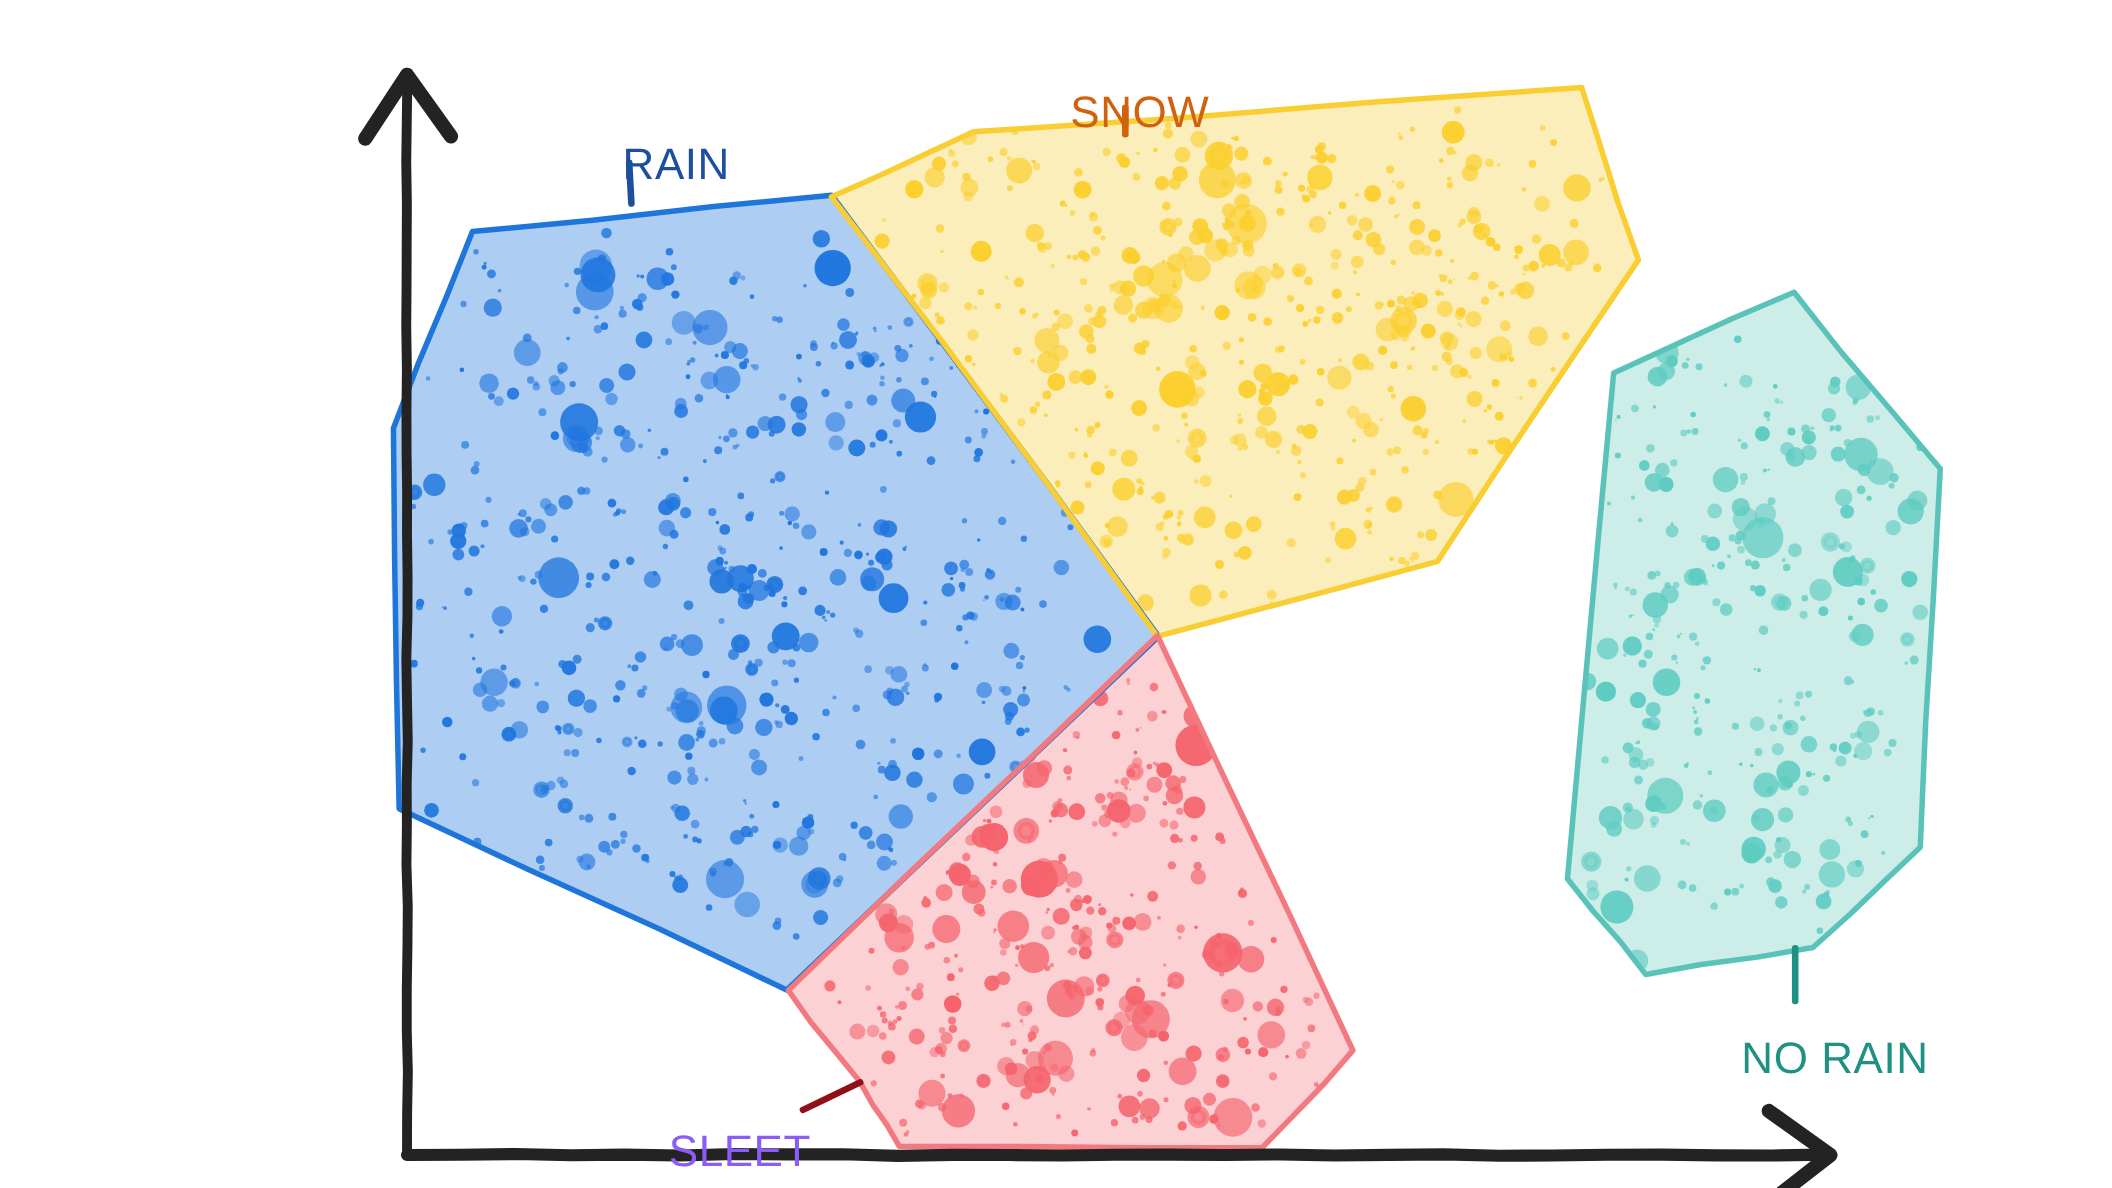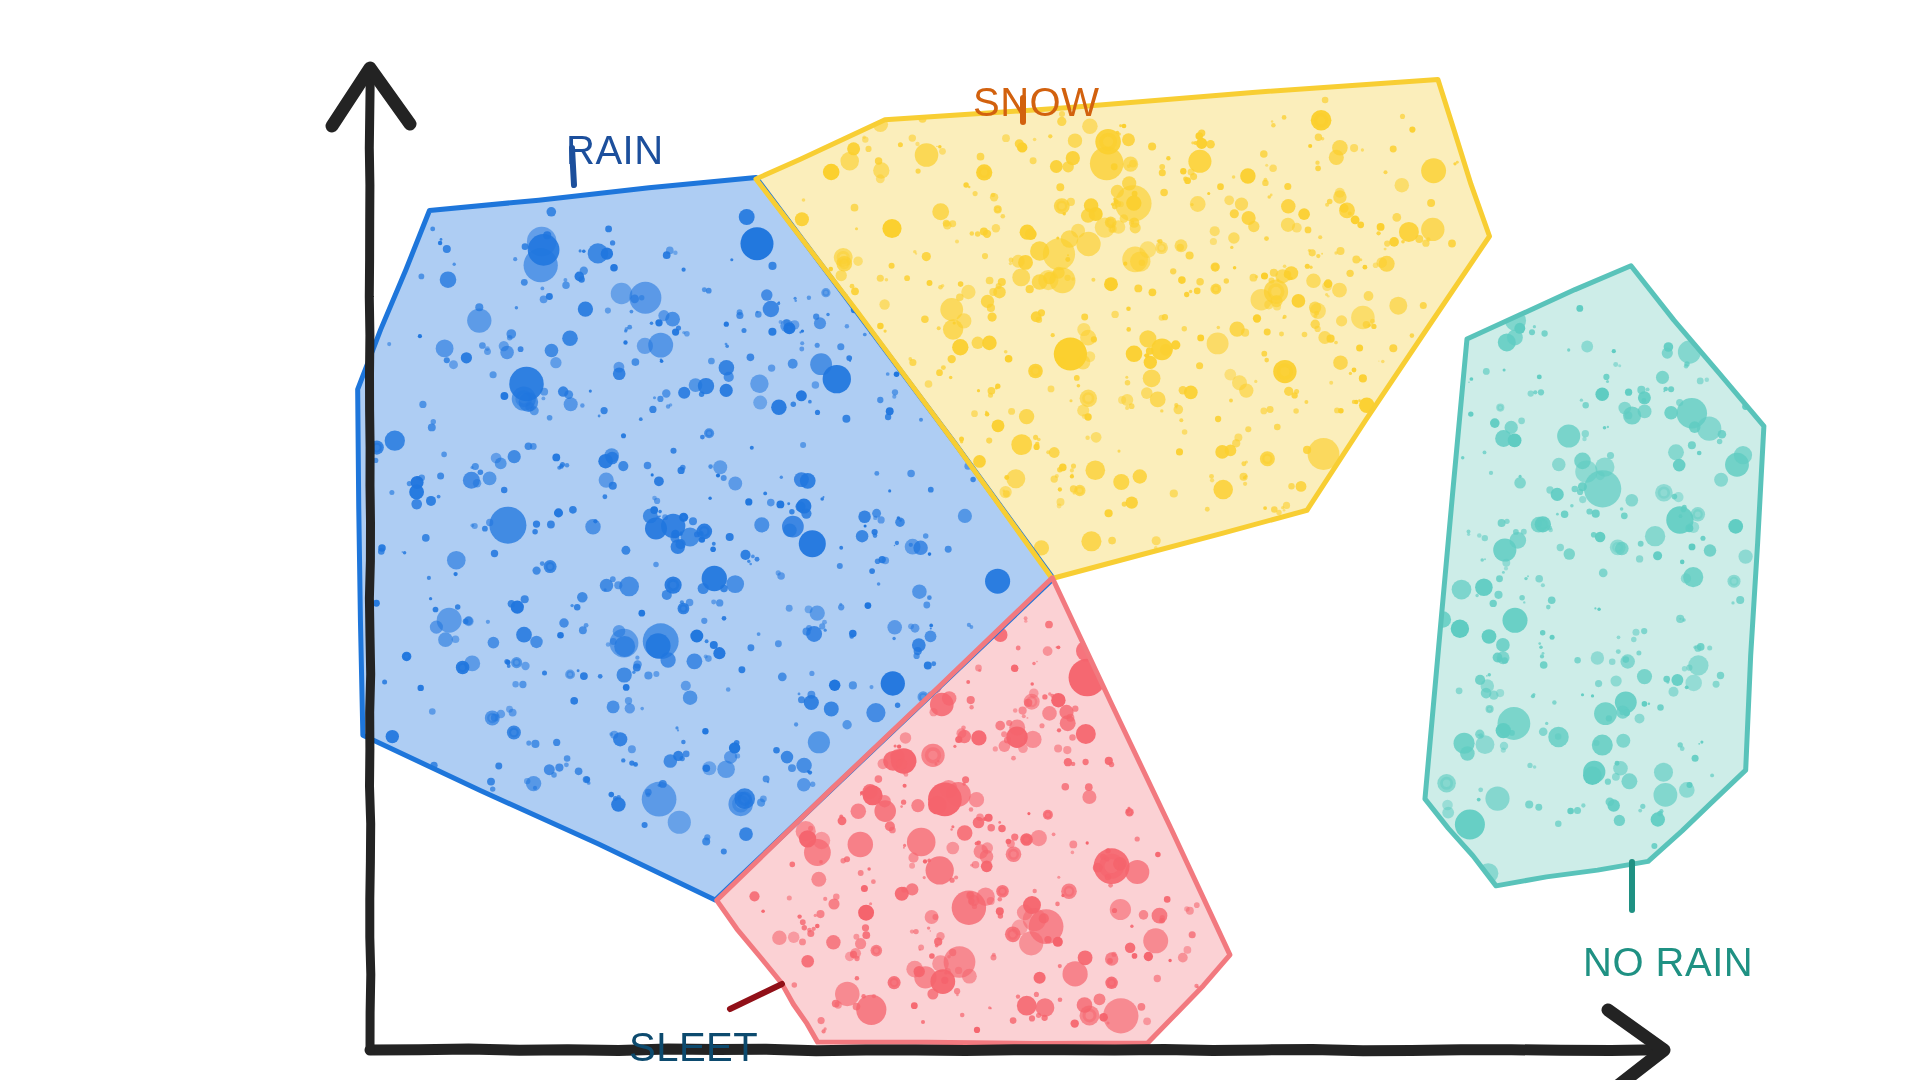--- a/index.html
+++ b/index.html
@@ -1885,17 +1885,17 @@
         <line x1="1023" y1="98" x2="1023" y2="122" stroke="#D2610E" stroke-width="6" stroke-linecap="round"></line>
         <line x1="730" y1="1009" x2="782" y2="984" stroke="#911018" stroke-width="6" stroke-linecap="round"></line>
         <line x1="1632" y1="862" x2="1632" y2="910" stroke="#1F9183" stroke-width="6" stroke-linecap="round"></line>
       </g>
   </svg>
 
   <div class="cluster-label" id="label-snow" style="position: absolute; left: 566px; top: 128px; color: rgb(28, 79, 156);">RAIN</div>
 
   <div class="cluster-label" id="label-rain" style="position: absolute; left: 973px; top: 80px; color: rgb(210, 97, 14);">SNOW</div>
 
-  <div class="cluster-label" id="label-sleet" style="position: absolute; left: 629px; top: 1025px; color: #0c4a6e; text-align: right;">SLEET</div>
+  <div class="cluster-label" id="label-sleet" style="position: absolute; left: 608px; top: 1025px; color: #8b5cf6; text-align: right;">SLEET</div>
 
   <div class="cluster-label" id="label-no-rain" style="position: absolute; left: 1537px; top: 940px; color: rgb(31, 145, 131); margin-left: 46px;">NO RAIN</div>
 
 </div>
 
 </body></html>

